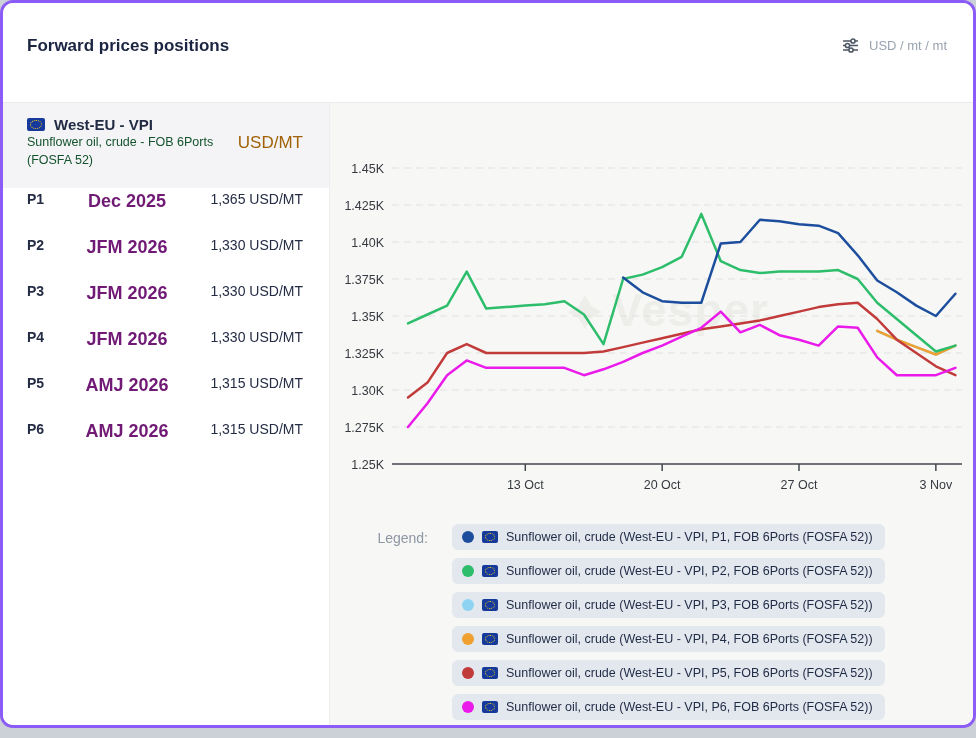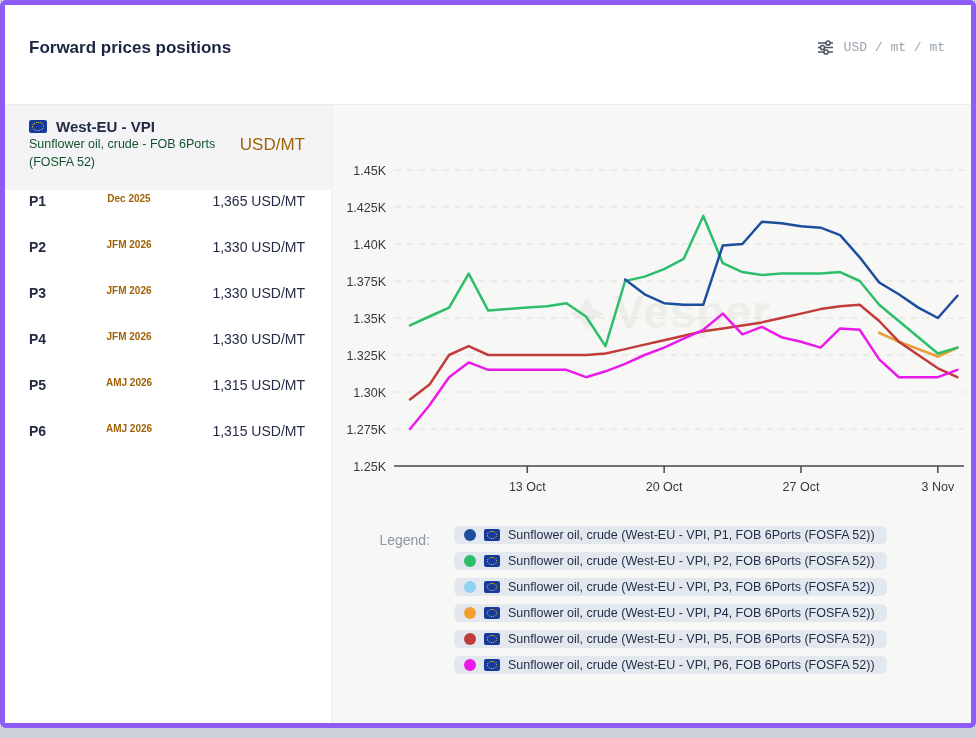--- a/index.html
+++ b/index.html
@@ -1,45 +1,45 @@
 <!DOCTYPE html>
 <html><head>
 <meta charset="utf-8">
 <style>
   * { margin:0; padding:0; box-sizing:border-box; }
   html,body { width:976px; height:738px; }
   body { background:#ccd1d7; font-family:"Liberation Sans","DejaVu Sans",sans-serif; position:relative; overflow:hidden; }
   .card { position:absolute; left:0; top:0; width:976px; height:728px; background:#ffffff;
-          border:5px solid #8b5cf6; border-radius:6px; overflow:hidden; }
+          border:3px solid #8b5cf6; border-radius:13px; overflow:hidden; }
   
   .card-header { position:relative; height:100px; border-bottom:1px solid #e9ebee; background:#fff; }
   .page-title { position:absolute; left:24px; top:33px; font-size:17px; font-weight:bold; color:#1b2440; }
   .unit-selector { position:absolute; right:26px; top:34px; display:flex; align-items:center; gap:10px; cursor:pointer; }
-  .unit-selector-label { font-size:13px; color:#9aa3b0;font-family:Liberation Mono, monospace; }
+  .unit-selector-label { font-size:13px; color:#9aa3b0; }
   
   .panel-body { display:flex; height:627px; }
   .left-panel { width:327px; background:#fff; border-right:1px solid #eceef0; }
   .instrument-header { height:85px; background:#f4f4f6; padding:13px 26px 0 24px; }
   .instrument-title-row { display:flex; align-items:center; gap:9px; }
   .instrument-name { font-size:15px; font-weight:bold; color:#222b45; }
   .instrument-sub-row { display:flex; align-items:flex-start; }
   .instrument-desc { max-width:238px; font-size:12.5px; line-height:1.45; color:#14532d; }
   .instrument-unit { margin-left:auto; font-size:17px; color:#a16207;text-align:right; }
   .positions-rows { padding-top:3px; }
   .position-row { height:46px; display:flex; align-items:flex-start; padding:0 26px 0 24px; cursor:pointer; }
   .position-id { width:44px; font-size:14px; font-weight:bold; color:#242c45; }
-  .position-period { width:112px; text-align:center; font-size:10px; font-weight:bold; color:#a16207; }
+  .position-period { width:112px; text-align:center; font-size:18px; font-weight:bold; color:#701a75; }
   .position-price { flex:1; text-align:right; font-size:14px; color:#242c45; }
   
   .chart-panel { flex:1; background:#f7f8f6; position:relative; }
   .chart-svg { position:absolute; left:2px; top:4px; }
   .legend-block { position:absolute; left:0; top:421px; width:100%; display:flex; }
   .legend-label { width:74px; margin-left:24px; margin-right:24px; padding-top:6px; text-align:right; font-size:14px; color:#8d96a3; }
   .legend-items { display:flex; flex-direction:column; gap:8px; }
-  .legend-pill { display:inline-flex; align-items:center; gap:8px; width:fit-content; height:18px;
+  .legend-pill { display:inline-flex; align-items:center; gap:8px; width:fit-content; height:26px;
                  background:#e3e8ef; border-radius:6px; padding:0 12px 0 10px; cursor:pointer; }
   .legend-pill-text { font-size:12.5px; color:#1f2a44; }
   .legend-dot { width:12px; height:12px; border-radius:50%; flex:none; }
   
   .eu-flag { width:16px; height:12px; background:#16399c; border-radius:2px; position:relative; flex:none; }
   .eu-flag::after { content:""; position:absolute; inset:2px 3px; border:1px dotted #ffd617; border-radius:50%; }
   .eu-flag.lg { width:18px; height:13px; }
   .bottom-strip { position:absolute; left:0; bottom:0; width:976px; height:10px; background:#ccd1d7; }
 </style>
 </head>

